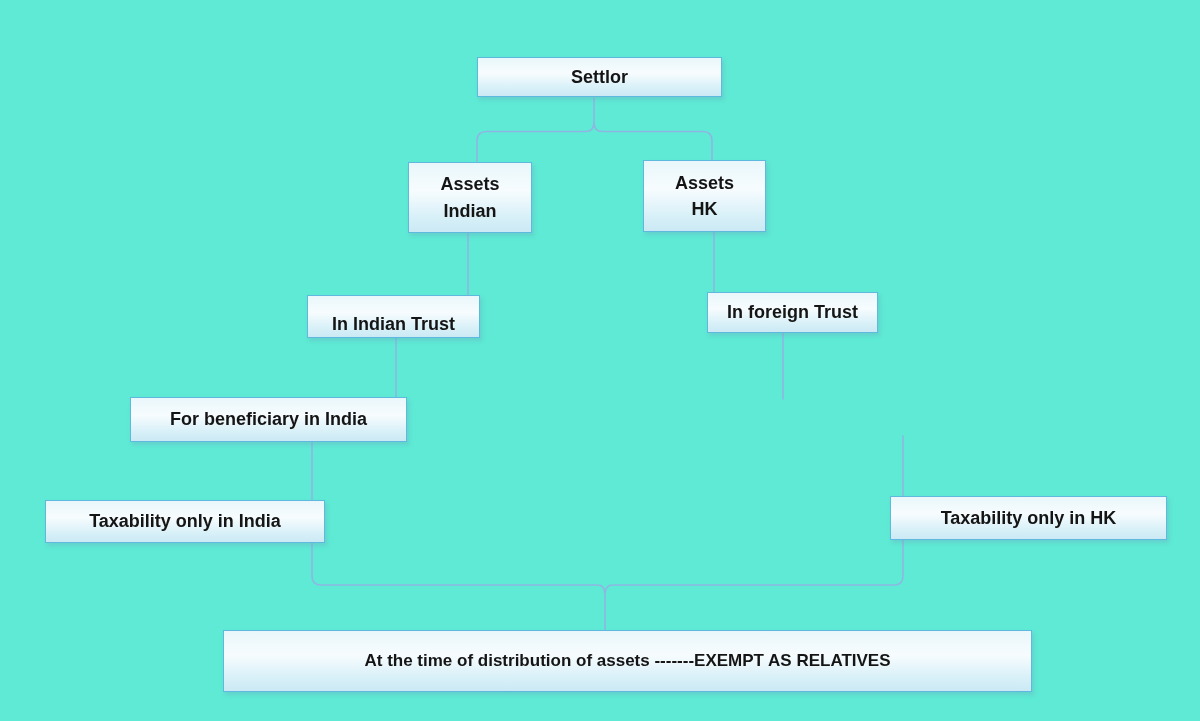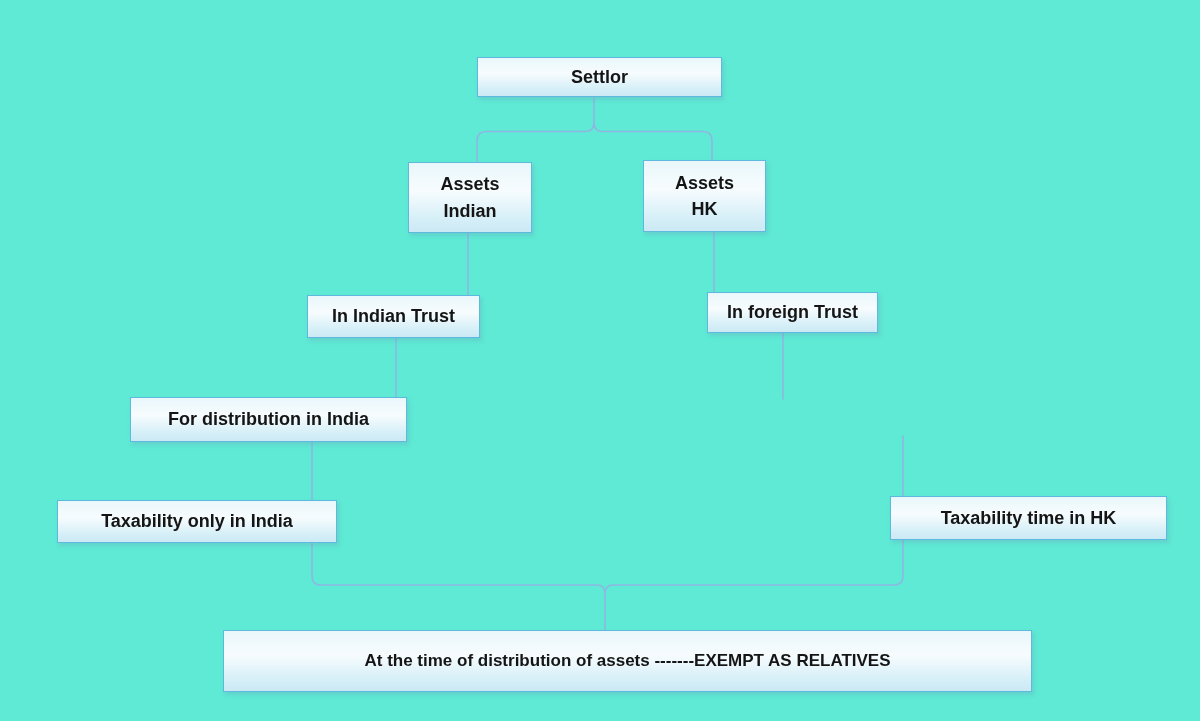--- a/index.html
+++ b/index.html
@@ -40,25 +40,25 @@
     font-weight:bold;
     font-size:18px;
     line-height:1.45;
     white-space:pre-line;
   }
   .node span{white-space:pre-line;}
   
   .n-settlor            {left:477px; top:57px;  width:245px; height:40px;}
   .n-assets-indian      {left:408px; top:162px; width:124px; height:71px;}
   .n-assets-hk          {left:643px; top:160px; width:123px; height:72px;}
-  .n-in-indian-trust    {left:307px; top:295px; width:173px; height:43px;}
+  .n-in-indian-trust    {left:307px; top:295px; width:173px; height:43px;align-items:flex-end;}
   .n-in-foreign-trust   {left:699px; top:292px; width:171px; height:41px;margin-left:8px;}
   .n-beneficiary-india  {left:130px; top:397px; width:277px; height:45px;}
   .n-beneficiary-hk     {left:763px; top:398px; width:280px; height:39px;}
-  .n-taxability-india   {left:57px;  top:500px; width:280px; height:43px;}
+  .n-taxability-india   {left:45px;  top:500px; width:280px; height:43px;}
   .n-taxability-hk      {left:890px; top:496px; width:277px; height:44px;}
   .n-distribution       {left:223px; top:630px; width:809px; height:62px; font-size:17px;}
 </style>
 </head>
 <body>
 
 <div class="canvas">
 
   <svg class="connectors" width="1200" height="721" viewBox="0 0 1200 721">
 
@@ -91,29 +91,29 @@
 
   <div class="node n-in-indian-trust">
     <span>In Indian Trust</span>
   </div>
 
   <div class="node n-in-foreign-trust">
     <span>In foreign Trust</span>
   </div>
 
   <div class="node n-beneficiary-india">
-    <span>For distribution in India</span>
+    <span>For beneficiary in India</span>
   </div>
 
 
   <div class="node n-taxability-india">
     <span>Taxability only in India</span>
   </div>
 
   <div class="node n-taxability-hk">
-    <span>Taxability time in HK</span>
+    <span>Taxability only in HK</span>
   </div>
 
   <div class="node n-distribution">
     <span>At the time of distribution of assets -------EXEMPT AS RELATIVES</span>
   </div>
 
 </div>
 
 </body></html>

